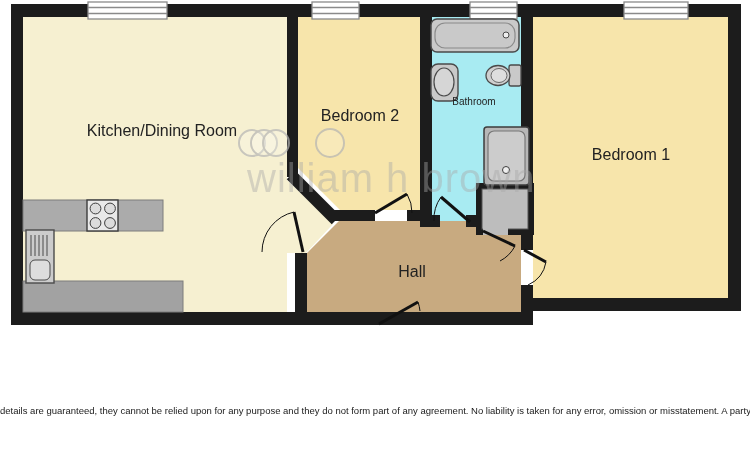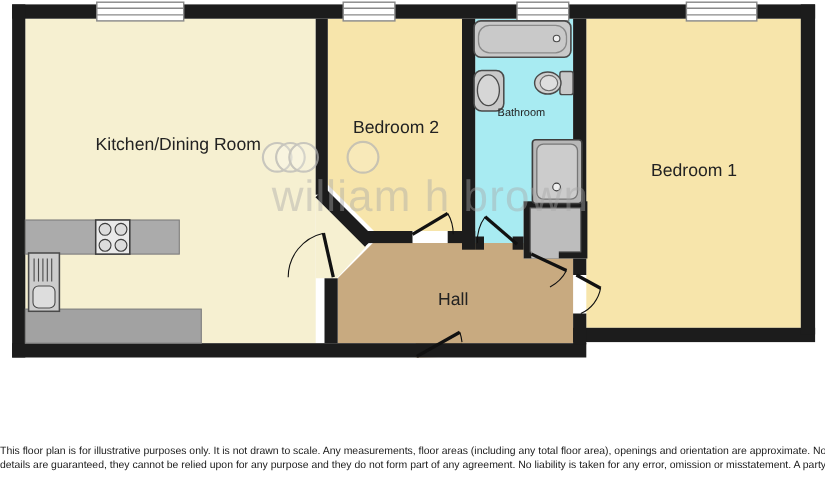--- a/index.html
+++ b/index.html
@@ -163,17 +163,16 @@
     <g text-anchor="middle">
       <text x="162" y="136" class="room-label">Kitchen/Dining Room</text>
       <text x="360" y="121" class="room-label">Bedroom 2</text>
       <text x="474" y="105" class="small-label">Bathroom</text>
       <text x="631" y="160" class="room-label">Bedroom 1</text>
       <text x="412" y="277" class="room-label">Hall</text>
     </g>
   </svg>
 
   <div class="disclaimer">
-    <div>This floor plan is for illustrative purposes only. It is not drawn to scale. Any measurements, floor areas (including any total floor area), openings and orientation are approximate. No</div>
     <div>details are guaranteed, they cannot be relied upon for any purpose and they do not form part of any agreement. No liability is taken for any error, omission or misstatement. A party</div>
   </div>
 
 </div>
 
 </body></html>

